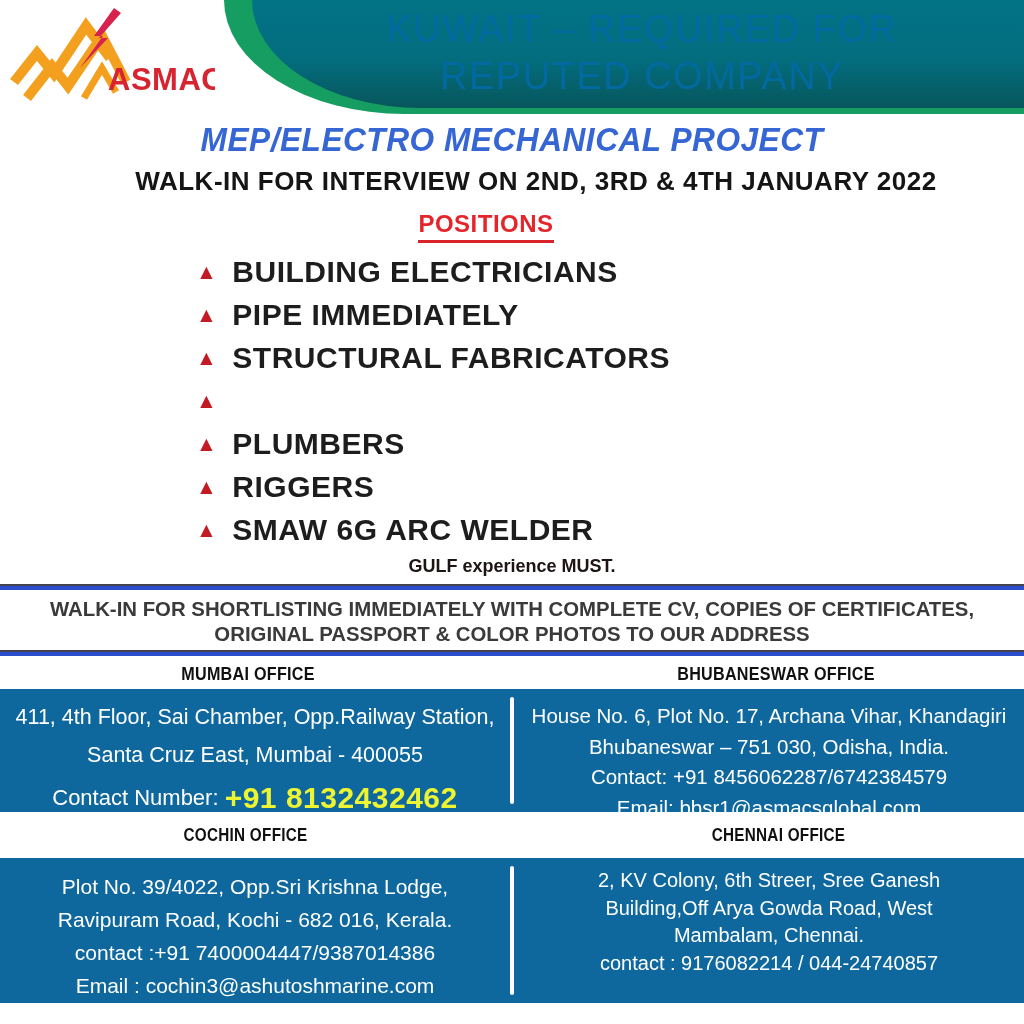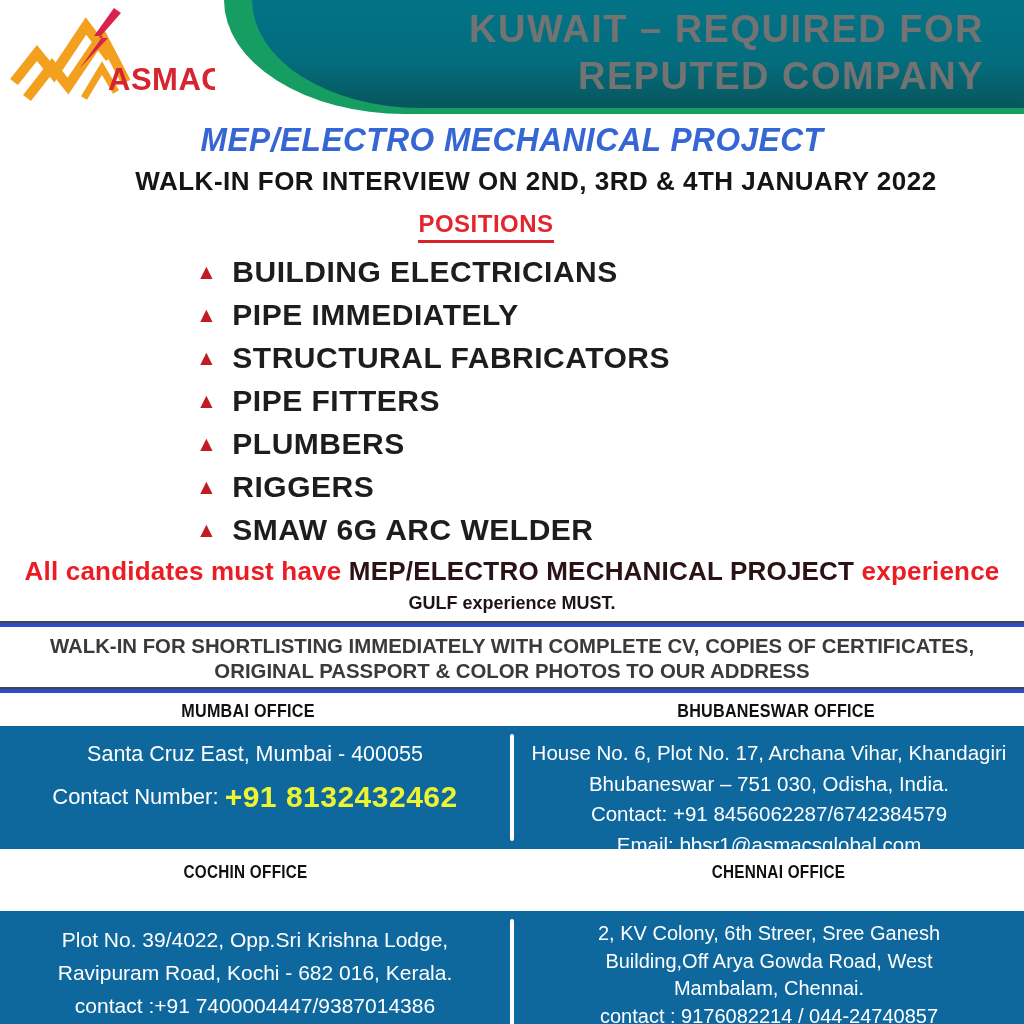--- a/index.html
+++ b/index.html
@@ -6,22 +6,22 @@
   .poster{position:relative;width:1024px;height:1024px;background:#fff;overflow:hidden;
           font-family:"Liberation Sans",sans-serif;-webkit-font-smoothing:antialiased;}
 
   
   .header{position:relative;height:114px;}
   .hdr-green{position:absolute;top:0;left:224px;right:0;height:114px;
              background:#169e62;border-bottom-left-radius:190px 120px;}
   .hdr-teal{position:absolute;top:0;left:252px;right:0;height:108px;
             background:linear-gradient(180deg,#027386 0%,#036d7e 55%,#07565c 100%);
             border-bottom-left-radius:175px 112px;}
-  .hdr-title{position:absolute;left:300px;right:40px;top:6px;text-align:right;
-             color:#737373;font-weight:700;font-size:38px;line-height:47px;letter-spacing:1.5px;}
+  .hdr-title{position:absolute;left:300px;right:40px;top:6px;text-align:center;
+             color:#0369a1;font-weight:400;font-size:38px;line-height:47px;letter-spacing:1.5px;}
   .logo{position:absolute;top:6px;left:10px;}
 
   
   .mep{margin-top:7px;text-align:center;color:#3566d4;font-style:italic;font-weight:800;
        font-size:33px;letter-spacing:.5px;transform:scaleX(.96);}
   .walkin{margin-top:7px;text-align:center;color:#151515;font-weight:600;font-size:26px;letter-spacing:.5px;padding-left:48px;}
 
   
   .pos-title-row{text-align:center;margin-top:13px;position:relative;left:-26px;}
   .pos-title{display:inline-block;color:#e4262c;font-weight:700;font-size:24px;letter-spacing:.5px;
@@ -49,21 +49,21 @@
                       letter-spacing:.3px;transform:scaleX(.85);}
   .box{display:flex;background:#0e689e;color:#ffffff;}
   .box .col{flex:1;text-align:center;}
   .vdiv{flex:0 0 4px;background:#ffffff;margin:8px 0;border-radius:2px;}
   .box1{margin-top:4px;height:123px;}
   .box1 .mumbai{padding-top:9px;font-size:21.5px;line-height:38px;}
   .contact-row{margin-top:4px;}
   .contact-label{font-size:22px;vertical-align:middle;}
   .contact-number{font-size:30px;font-weight:800;color:#edf431;vertical-align:middle;letter-spacing:.5px;}
   .box1 .bhub{padding-top:12px;font-size:20.5px;line-height:30.5px;}
-  .sub-headers{display:flex;margin-top:13px;margin-bottom:28px;gap:42px;}
+  .sub-headers{display:flex;margin-top:13px;margin-bottom:12px;gap:42px;}
   .sub-headers .oh{flex:1;text-align:center;color:#101010;font-weight:800;font-size:18px;
                    letter-spacing:.3px;transform:scaleX(.85);}
   .box2{height:145px;}
   .box2 .cochin{padding-top:12px;font-size:21px;line-height:33px;}
   .box2 .chennai{padding-top:9px;font-size:20px;line-height:27.5px;}
 </style>
 </head>
 <body>
 
 <div class="poster">
@@ -100,53 +100,52 @@
     <li>
       <span class="tri">▲</span>
       <span>PIPE IMMEDIATELY</span>
       </li>
     <li>
       <span class="tri">▲</span>
       <span>STRUCTURAL FABRICATORS</span>
       </li>
     <li>
       <span class="tri">▲</span>
-      <span>PIPE FITTERS</span>
       </li>
     <li>
       <span class="tri">▲</span>
       <span>PLUMBERS</span>
       </li>
     <li>
       <span class="tri">▲</span>
       <span>RIGGERS</span>
       </li>
     <li>
       <span class="tri">▲</span>
       <span>SMAW 6G ARC WELDER</span>
       </li>
   </ul>
 
-  <div class="req"><span class="red">All candidates must have </span><span class="dark">MEP/ELECTRO MECHANICAL PROJECT</span><span class="red"> experience</span></div>
   <div class="gulf">GULF experience MUST.</div>
 
   <div class="rule rule1"></div>
   <div class="shortlist">
     <div>WALK-IN FOR SHORTLISTING IMMEDIATELY WITH COMPLETE CV, COPIES OF CERTIFICATES,</div>
     <div>ORIGINAL PASSPORT &amp; COLOR PHOTOS TO OUR ADDRESS</div>
   </div>
   <div class="rule rule2"></div>
 
   <div class="office-headers">
     <div class="oh">MUMBAI OFFICE</div>
     <div class="oh">BHUBANESWAR OFFICE</div>
   </div>
 
   <div class="box box1">
     <div class="col mumbai">
+      <div>411, 4th Floor, Sai Chamber, Opp.Railway Station,</div>
       <div>Santa Cruz East, Mumbai - 400055</div>
       <div class="contact-row"><span class="contact-label">Contact Number: </span><span class="contact-number">+91 8132432462</span></div>
     </div>
     <div class="vdiv"></div>
     <div class="col bhub">
       <div>House No. 6, Plot No. 17, Archana Vihar, Khandagiri</div>
       <div>Bhubaneswar – 751 030, Odisha, India.</div>
       <div>Contact: +91 8456062287/6742384579</div>
       <div>Email: bbsr1@asmacsglobal.com</div>
     </div>

